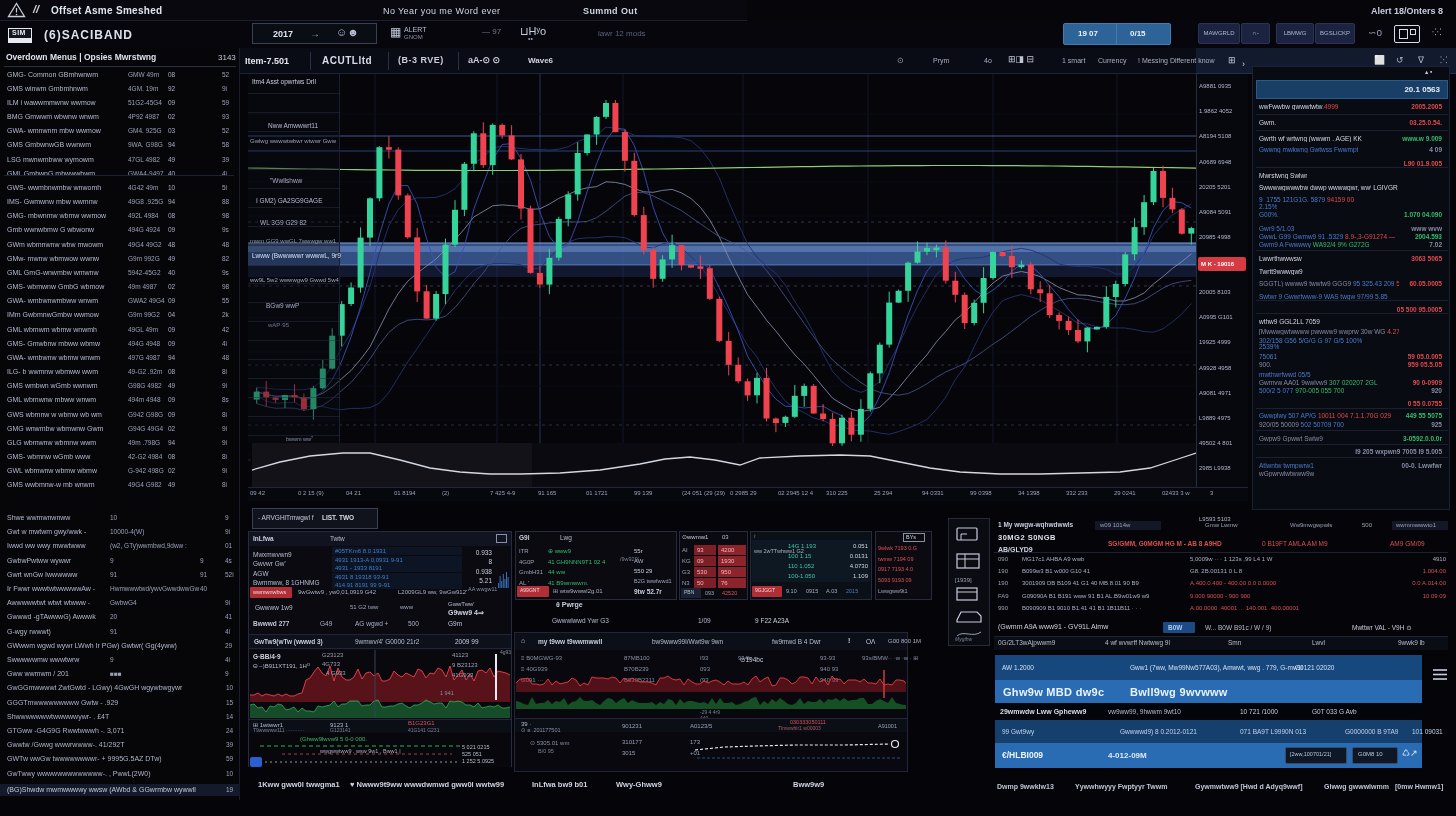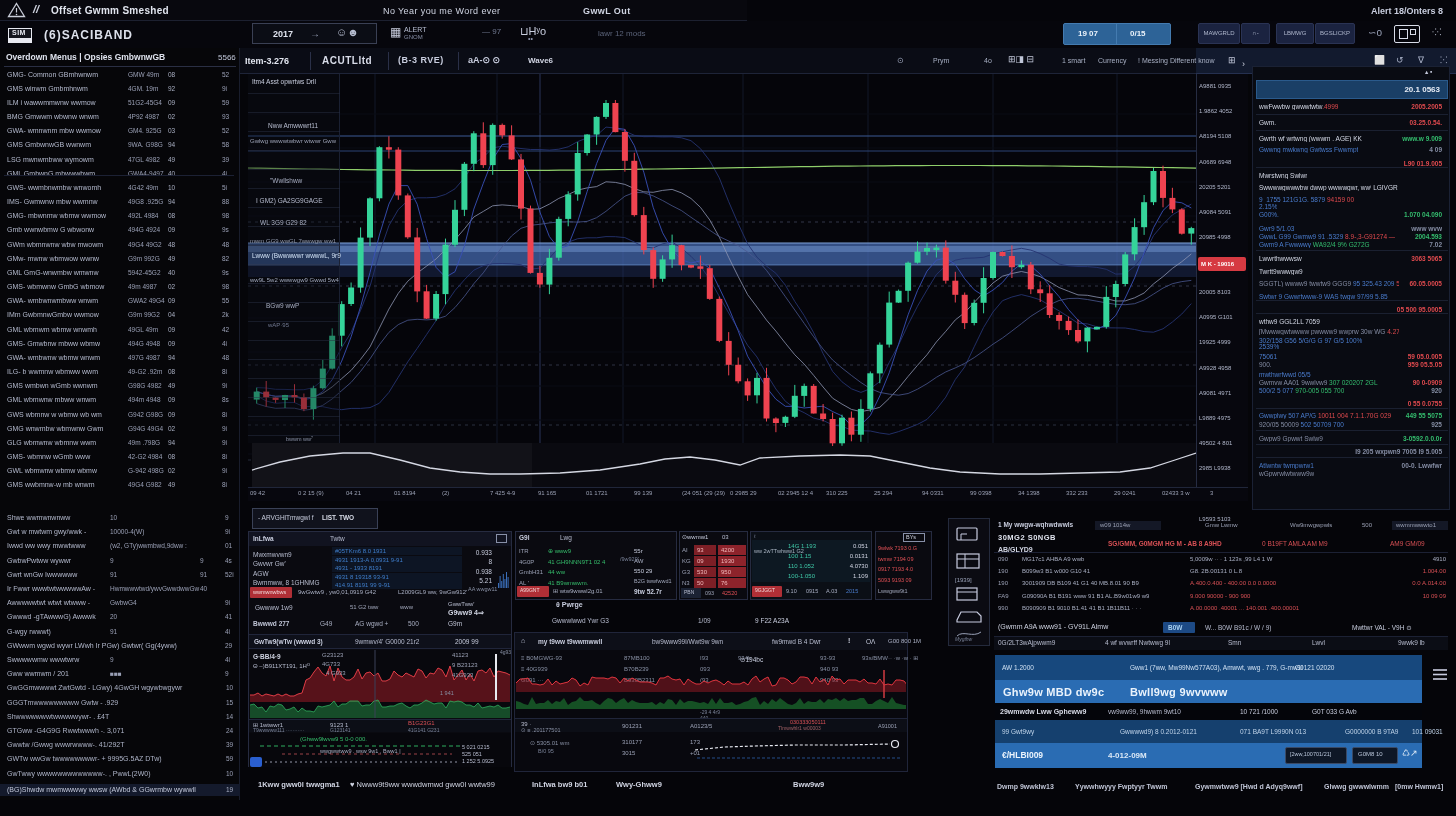--- a/index.html
+++ b/index.html
@@ -7,23 +7,23 @@
 </style></head><body>
 <div id="root">
     <div style="left:0px;top:0px;width:747px;height:21px;background:#08080e;border-bottom:1px solid #1c2030;"></div>
     <div style="left:747px;top:0px;width:709px;height:21px;background:#05050a;"></div>
     <svg style="position:absolute;left:7px;top:2px" width="19" height="16" viewBox="0 0 19 16">
 <path d="M9.5 1.5 L17.5 14.5 L1.5 14.5 Z" fill="none" stroke="#c8ccd8" stroke-width="1.3"></path>
 <path d="M9.5 6 L9.5 10.5" stroke="#c8ccd8" stroke-width="1.2"></path>
       <circle cx="9.5" cy="12.5" r="0.8" fill="#c8ccd8"></circle>
     </svg>
     <div style="left:33px;top:3px;font-size:11px;color:#d0d4e0;font-weight:bold;font-style:italic;">//</div>
-    <div style="left:51px;top:5px;font-size:10px;color:#e0e4ee;font-weight:bold;letter-spacing:0.3px;">Offset Gwmm Smeshed</div>
+    <div style="left:51px;top:5px;font-size:10px;color:#e0e4ee;font-weight:bold;letter-spacing:0.3px;">Offset Asme Smeshed</div>
     <div style="left:383px;top:6px;font-size:9px;color:#cfd4e2;letter-spacing:0.4px;">No Year you me Word ever</div>
-    <div style="left:583px;top:6px;font-size:9px;color:#cfd4e2;font-weight:bold;letter-spacing:0.4px;">GwwL Out</div>
+    <div style="left:583px;top:6px;font-size:9px;color:#cfd4e2;font-weight:bold;letter-spacing:0.4px;">Summd Out</div>
     <div style="left:1371px;top:6px;font-size:9px;color:#c8cdde;font-weight:bold;">Alert 18/Onters 8</div>
     <div style="left:0px;top:21px;width:1456px;height:27px;background:#06060c;"></div>
     <div style="left:8px;top:28px;width:24px;height:15px;border:1px solid #e8eaf2;background:#14161e;"></div>
     <div style="left:9px;top:38px;width:22px;height:4px;background:#e8eaf2;"></div>
     <div style="left:12px;top:29px;font-size:7px;color:#e8eaf2;font-weight:bold;letter-spacing:0.5px;">SIM</div>
     <div style="left:44px;top:29px;font-size:12px;color:#dde1ec;font-weight:bold;letter-spacing:1px;">(6)SACIBAND</div>
     <div style="left:252px;top:23px;width:125px;height:21px;border:1px solid #3a4054;background:#0b0d15;"></div>
     <div style="left:273px;top:29px;font-size:9px;color:#dfe3ee;font-weight:bold;">2017</div>
     <div style="left:310px;top:28px;font-size:10px;color:#9aa2b8;">→</div>
     <div style="left:336px;top:26px;font-size:11px;color:#b8bfd2;">☺☻</div>
@@ -46,21 +46,21 @@
     <div style="left:1280px;top:30px;font-size:6px;color:#aeb6cc;width:30px;text-align:center;">LBMWG</div>
     <div style="left:1315px;top:23px;width:40px;height:21px;background:#1b2340;border:1px solid #2a3354;border-radius:2px;"></div>
     <div style="left:1319px;top:30px;font-size:6px;color:#aeb6cc;width:32px;text-align:center;">BGSLICKP</div>
     <div style="left:1368px;top:27px;font-size:10px;color:#9aa2b8;">∽o</div>
     <div style="left:1394px;top:25px;width:26px;height:18px;border:1.5px solid #d8dce8;border-radius:2px;"></div>
     <div style="left:1399px;top:29px;width:9px;height:10px;border:1px solid #d8dce8;"></div>
     <div style="left:1410px;top:29px;width:6px;height:6px;border:1px solid #d8dce8;"></div>
     <div style="left:1432px;top:27px;font-size:9px;color:#c8cdde;">⁖⁖</div>
     <div style="left:240px;top:48px;width:1216px;height:26px;background:#0a0c15;border-bottom:1px solid #1e2438;"></div>
     <div style="left:1196px;top:48px;width:260px;height:26px;background:#121a2e;border-bottom:1px solid #253050;"></div>
-    <div style="left:245px;top:56px;font-size:9px;color:#e2e6f0;font-weight:bold;">Item-3.276</div>
+    <div style="left:245px;top:56px;font-size:9px;color:#e2e6f0;font-weight:bold;">Item-7.501</div>
     <div style="left:310px;top:52px;width:1px;height:18px;background:#2a3048;"></div>
     <div style="left:322px;top:55px;font-size:10px;color:#d8dce8;font-weight:bold;letter-spacing:0.5px;">ACUTLltd</div>
     <div style="left:388px;top:52px;width:1px;height:18px;background:#2a3048;"></div>
     <div style="left:398px;top:55px;font-size:9px;color:#c8cdde;font-weight:bold;letter-spacing:0.5px;">(B-3 RVE)</div>
     <div style="left:458px;top:52px;width:1px;height:18px;background:#2a3048;"></div>
     <div style="left:468px;top:55px;font-size:9px;color:#c8cdde;font-weight:bold;">aA-⊙ ⊙</div>
     <div style="left:528px;top:56px;font-size:8px;color:#d0d4e2;font-weight:bold;">Wave6</div>
     <div style="left:897px;top:56px;font-size:8px;color:#9aa2b8;">⊙</div>
     <div style="left:933px;top:57px;font-size:7px;color:#a8b0c4;">Prym</div>
     <div style="left:984px;top:57px;font-size:7px;color:#a8b0c4;">4o</div>
@@ -69,22 +69,22 @@
     <div style="left:1098px;top:57px;font-size:7px;color:#a8b0c4;">Currency</div>
     <div style="left:1138px;top:57px;font-size:7px;color:#a8b0c4;">! Messing  Different  know</div>
     <div style="left:1228px;top:55px;font-size:9px;color:#c0c6d8;">⊞</div>
     <div style="left:1242px;top:59px;font-size:9px;color:#d0d4e2;">›</div>
     <div style="left:1374px;top:55px;font-size:9px;color:#aab2c8;">⬜</div>
     <div style="left:1396px;top:55px;font-size:9px;color:#aab2c8;">↺</div>
     <div style="left:1418px;top:55px;font-size:9px;color:#aab2c8;">∇</div>
     <div style="left:1440px;top:55px;font-size:9px;color:#aab2c8;">⁙</div>
     <div style="left:1437px;top:68px;font-size:6px;color:#8890a8;">▴ ▾</div>
     <div style="left:0px;top:48px;width:240px;height:752px;background:#060609;border-right:1px solid #191d2c;"></div>
-    <div style="left:6px;top:53px;font-size:8.5px;color:#dfe3ee;font-weight:bold;">Overdown Menus | Opsies GmbwnwGB</div>
-    <div style="left:218px;top:53px;font-size:8px;color:#c0c6d8;">5566</div>
+    <div style="left:6px;top:53px;font-size:8.5px;color:#dfe3ee;font-weight:bold;">Overdown Menus | Opsies Mwrstwng</div>
+    <div style="left:218px;top:53px;font-size:8px;color:#c0c6d8;">3143</div>
     <div style="left:4px;top:66px;width:232px;height:1px;background:#2a2f44;"></div>
     <div style="left:7px;top:70.5px;font-size:7px;color:#b4bace;">GMG- Common GBmhwnwm</div>
     <div style="left:128px;top:70.5px;font-size:6.5px;color:#9aa0b6;">GMW 49m</div>
     <div style="left:168px;top:70.5px;font-size:6.5px;color:#a8aec2;">08</div>
     <div style="left:222px;top:70.5px;font-size:6.5px;color:#9aa0b6;">52</div>
     <div style="left:7px;top:84.67px;font-size:7px;color:#b4bace;">GMS  winwm Gmbmhnwm</div>
     <div style="left:128px;top:84.67px;font-size:6.5px;color:#9aa0b6;">4GM. 19m</div>
     <div style="left:168px;top:84.67px;font-size:6.5px;color:#a8aec2;">92</div>
     <div style="left:222px;top:84.67px;font-size:6.5px;color:#9aa0b6;">9i</div>
     <div style="left:7px;top:98.84px;font-size:7px;color:#b4bace;">ILM i wawwmmwnw wwmow</div>
@@ -942,21 +942,21 @@
     <div style="left:1290px;top:751px;font-size:5.5px;color:#b8c4d8;">[2ww,100701/21]</div>
     <div style="left:1352px;top:747px;width:46px;height:17px;background:#0e1726;border:1px solid #3a4a66;border-radius:2px;"></div>
     <div style="left:1358px;top:751px;font-size:6px;color:#b8c4d8;">G0M8   10</div>
     <div style="left:1402px;top:748px;font-size:9px;color:#dce9f6;">♺↗</div>
     <svg style="position:absolute;left:1432px;top:668px" width="16" height="13" viewBox="0 0 16 13">
       <line x1="1" y1="2" x2="15" y2="2" stroke="#c8cce0" stroke-width="1.6"></line>
       <line x1="1" y1="6.5" x2="15" y2="6.5" stroke="#c8cce0" stroke-width="1.6"></line>
       <line x1="1" y1="11" x2="15" y2="11" stroke="#c8cce0" stroke-width="1.6"></line>
     </svg>
     <div style="left:258px;top:781px;font-size:7.5px;color:#d0d4e2;font-weight:bold;">1Kww gww0l twwgma1</div>
-    <div style="left:350px;top:781px;font-size:7.5px;color:#d0d4e2;font-weight:normal;">♥  Nwww9t9ww wwwdwmwd  gww0l wwtw99</div>
+    <div style="left:350px;top:781px;font-size:7.5px;color:#d0d4e2;font-weight:bold;">♥  Nwww9t9ww wwwdwmwd  gww0l wwtw99</div>
     <div style="left:532px;top:781px;font-size:7.5px;color:#d0d4e2;font-weight:bold;">InLfwa bw9 b01</div>
     <div style="left:616px;top:781px;font-size:7.5px;color:#d0d4e2;font-weight:bold;">Wwy-Ghww9</div>
     <div style="left:793px;top:781px;font-size:7.5px;color:#d0d4e2;font-weight:bold;">Bww9w9</div>
     <div style="left:997px;top:783px;font-size:7px;color:#c0c5d6;font-weight:bold;">Dwmp  9wwklw13</div>
     <div style="left:1075px;top:783px;font-size:7px;color:#c0c5d6;font-weight:bold;">Yywwhwyyy  Fwptyyr Twwm</div>
     <div style="left:1195px;top:783px;font-size:7px;color:#c0c5d6;font-weight:bold;">Gywmwtww9  [Hwd d  Adyq9wwf]</div>
     <div style="left:1324px;top:783px;font-size:7px;color:#c0c5d6;font-weight:bold;">Glwwg gwwwlwmm</div>
     <div style="left:1395px;top:783px;font-size:7px;color:#c0c5d6;font-weight:bold;">[0mw  Hwmw1]</div>
   </div>
 </body></html>

